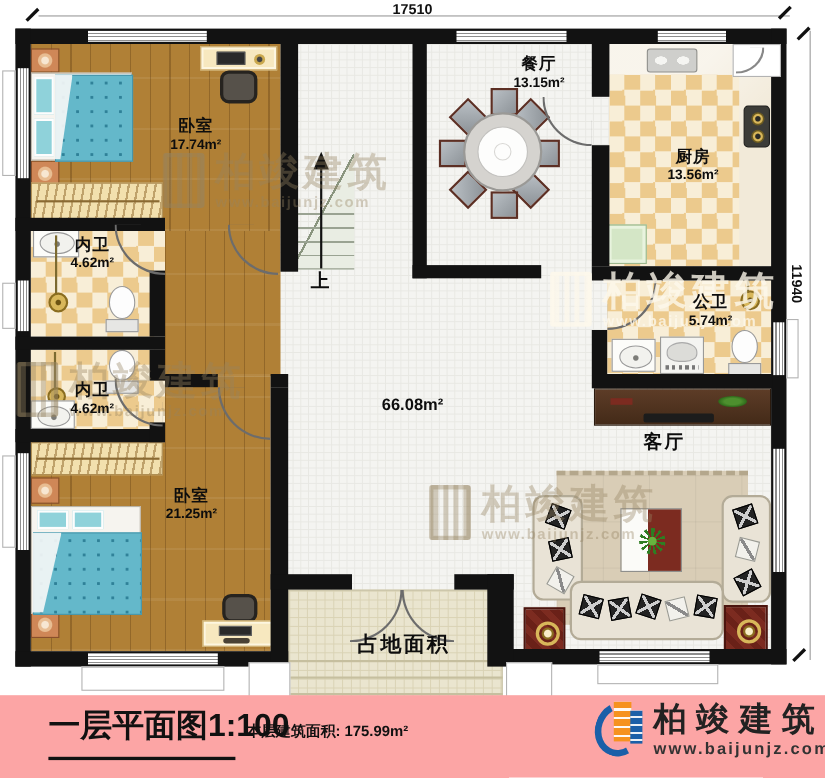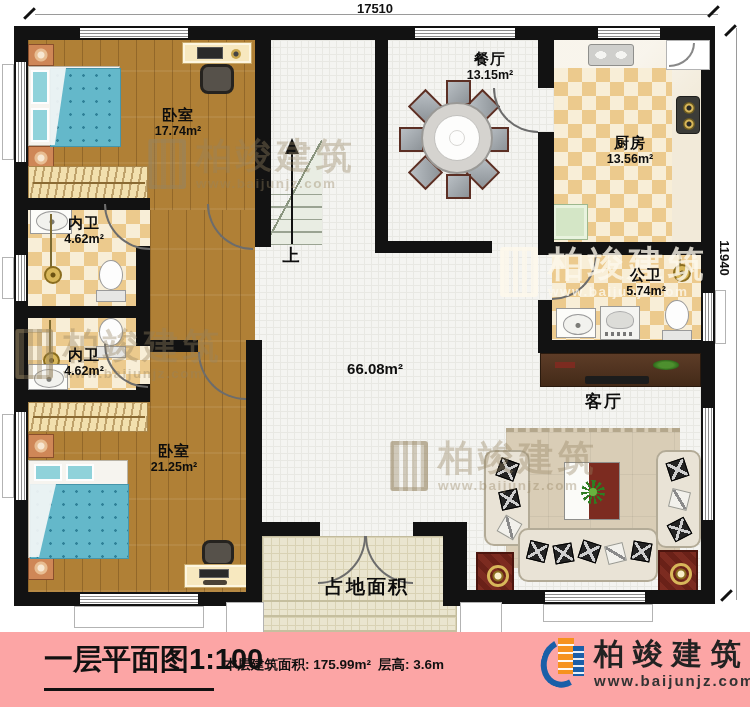--- a/index.html
+++ b/index.html
@@ -328,21 +328,20 @@
 
 <div class="abs" style="left:0;top:632px;width:750px;height:75px;background:#fca5a5;">
   <div class="abs" style="left:44px;top:8px;font-size:29px;font-weight:bold;color:#111;white-space:nowrap;">
     <span>一层平面图</span><span>1:100</span>
   </div>
   <div class="abs" style="left:44px;top:56px;width:170px;height:3px;background:#111;"></div>
   <div class="abs" style="left:224px;top:24px;">
     <div class="ftr-label"><span>本层建筑面积:</span> <span>175.99m²</span></div>
   </div>
   <div class="abs" style="left:378px;top:24px;">
-    <div class="ftr-label"><span>层高:</span> <span>3.6m</span></div>
   </div>
   <div class="abs" style="left:541px;top:2px;width:48px;height:58px;">
     <div class="abs" style="left:0;top:4px;width:44px;height:50px;border:6px solid transparent;border-left-color:#1a5fa8;border-bottom-color:#1a5fa8;border-radius:50%;transform:rotate(18deg);"></div>
     <div class="abs" style="left:17px;top:4px;width:16px;height:36px;background:#f6921e;background-image:repeating-linear-gradient(180deg,transparent 0 6px,rgba(255,255,255,.95) 6px 8px);"></div>
     <div class="abs" style="left:32px;top:12px;width:11px;height:30px;background:#1a5fa8;background-image:repeating-linear-gradient(180deg,transparent 0 5px,rgba(255,255,255,.9) 5px 7px);"></div>
   </div>
   <div class="abs" style="left:594px;top:2px;font-size:30px;font-weight:bold;color:#222;letter-spacing:9px;white-space:nowrap;">柏竣建筑</div>
   <div class="abs" style="left:594px;top:40px;font-size:15px;font-weight:bold;color:#333;letter-spacing:2px;white-space:nowrap;">www.baijunjz.com</div>
 </div>
 

